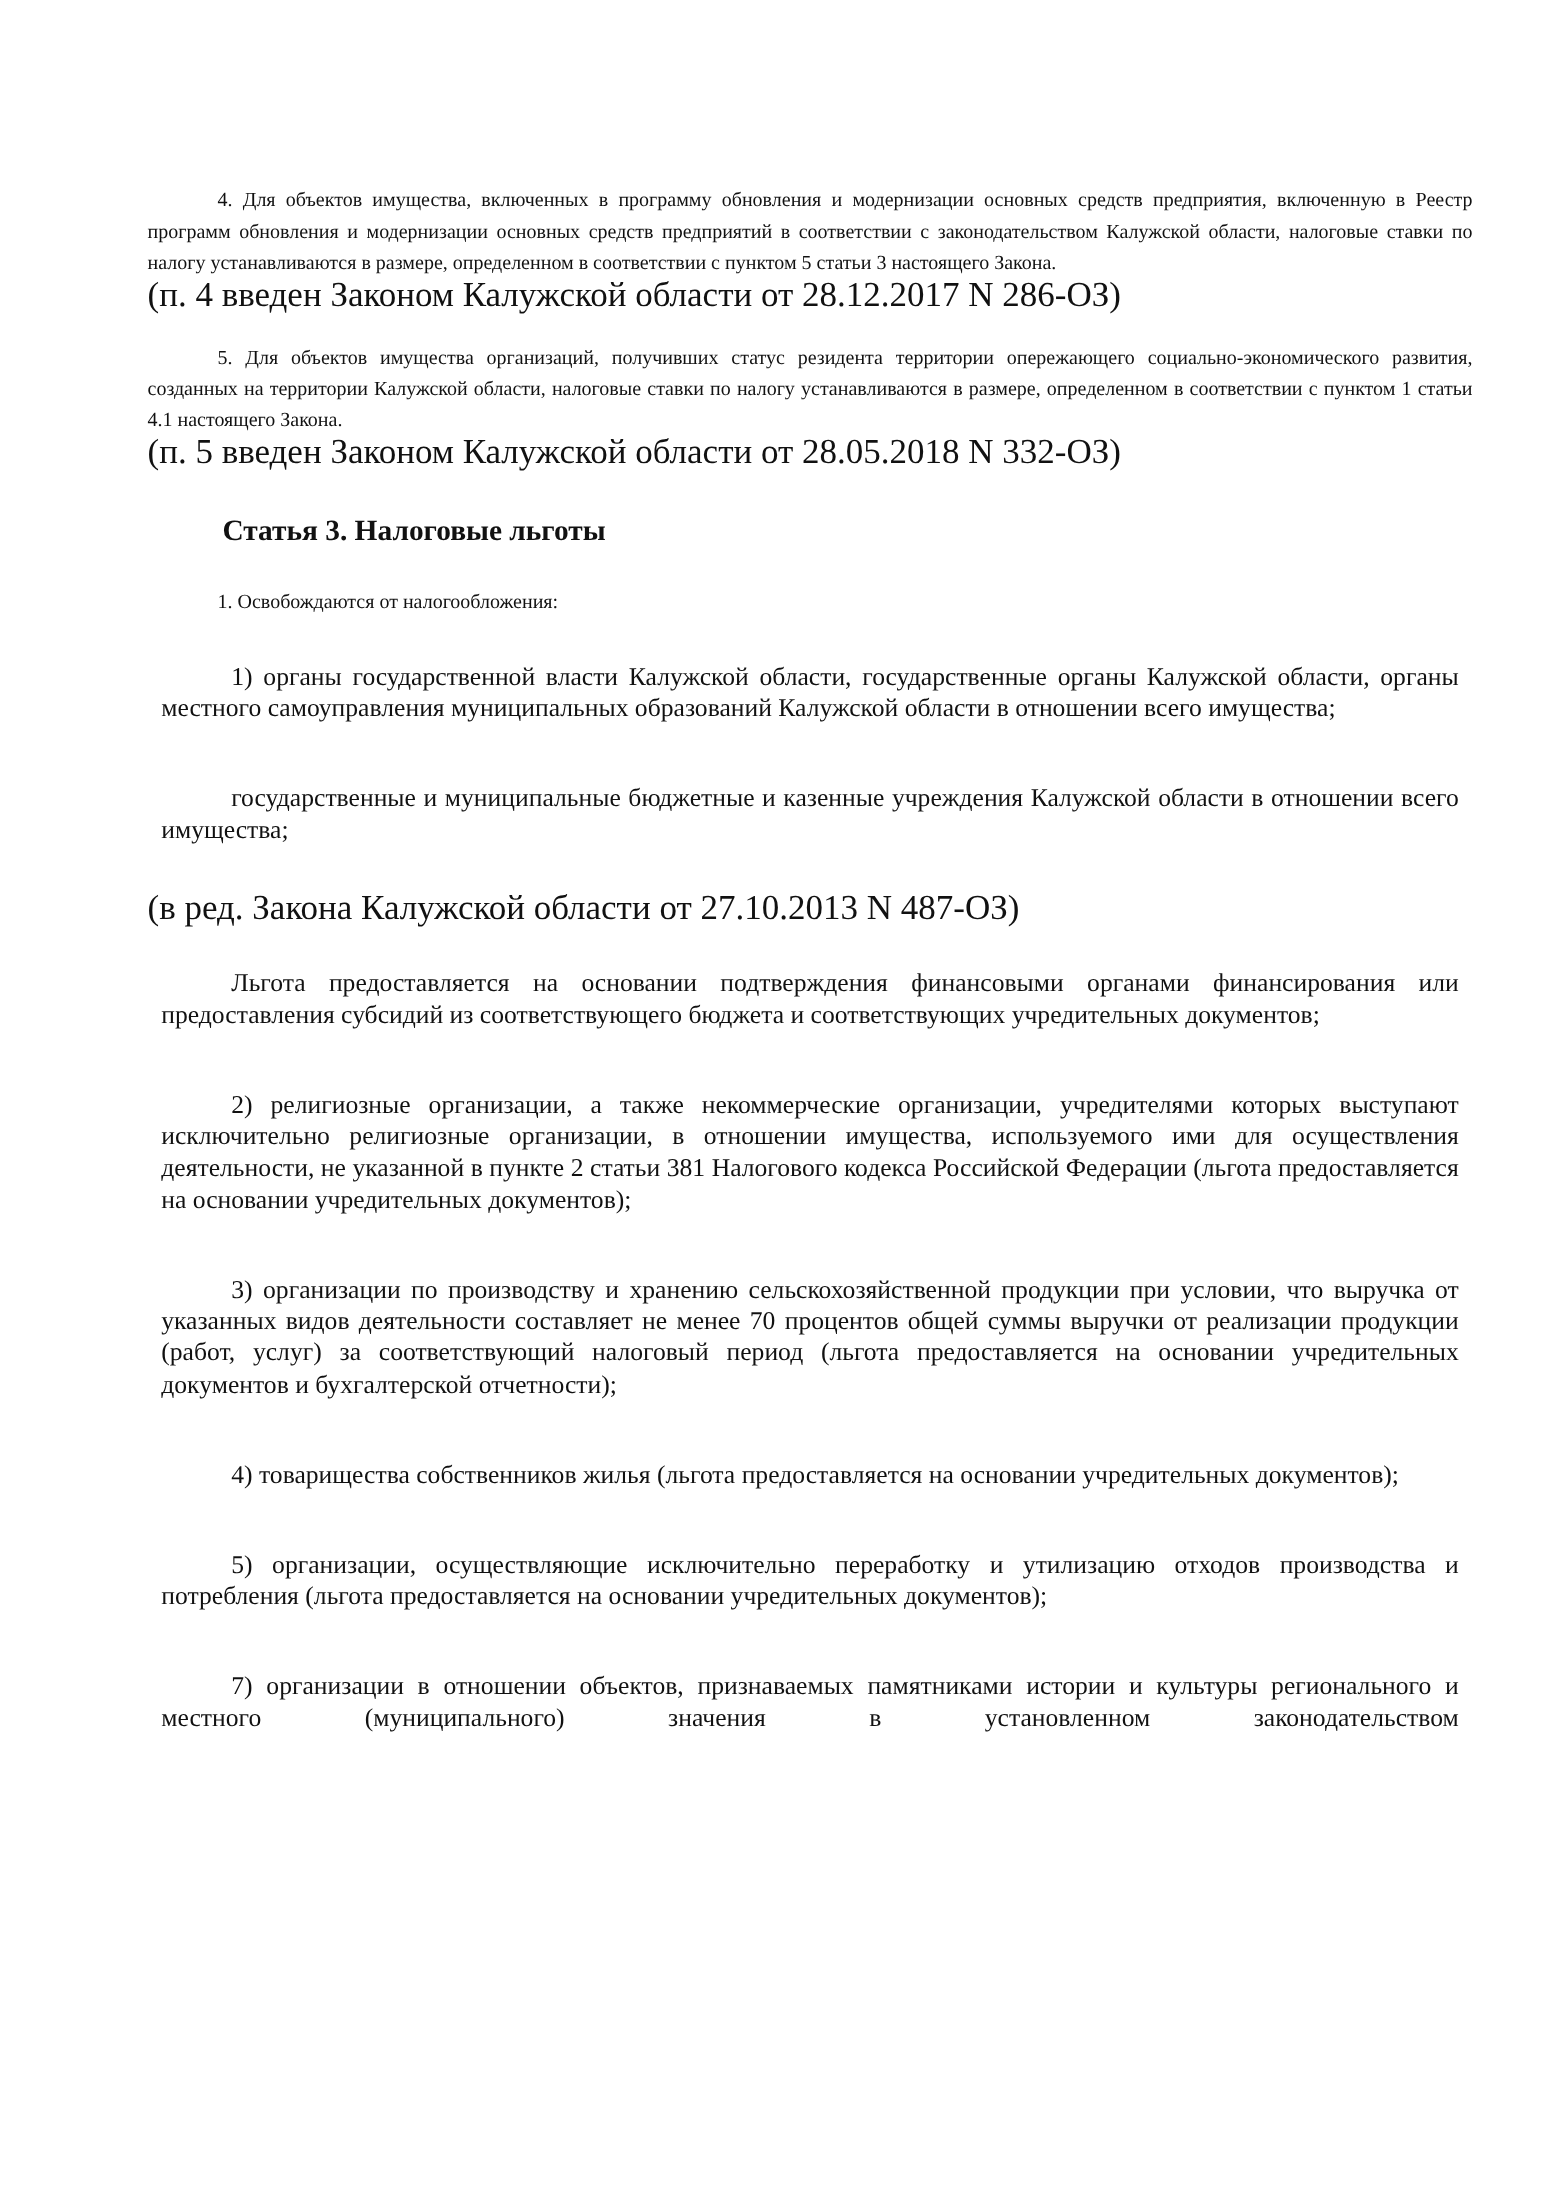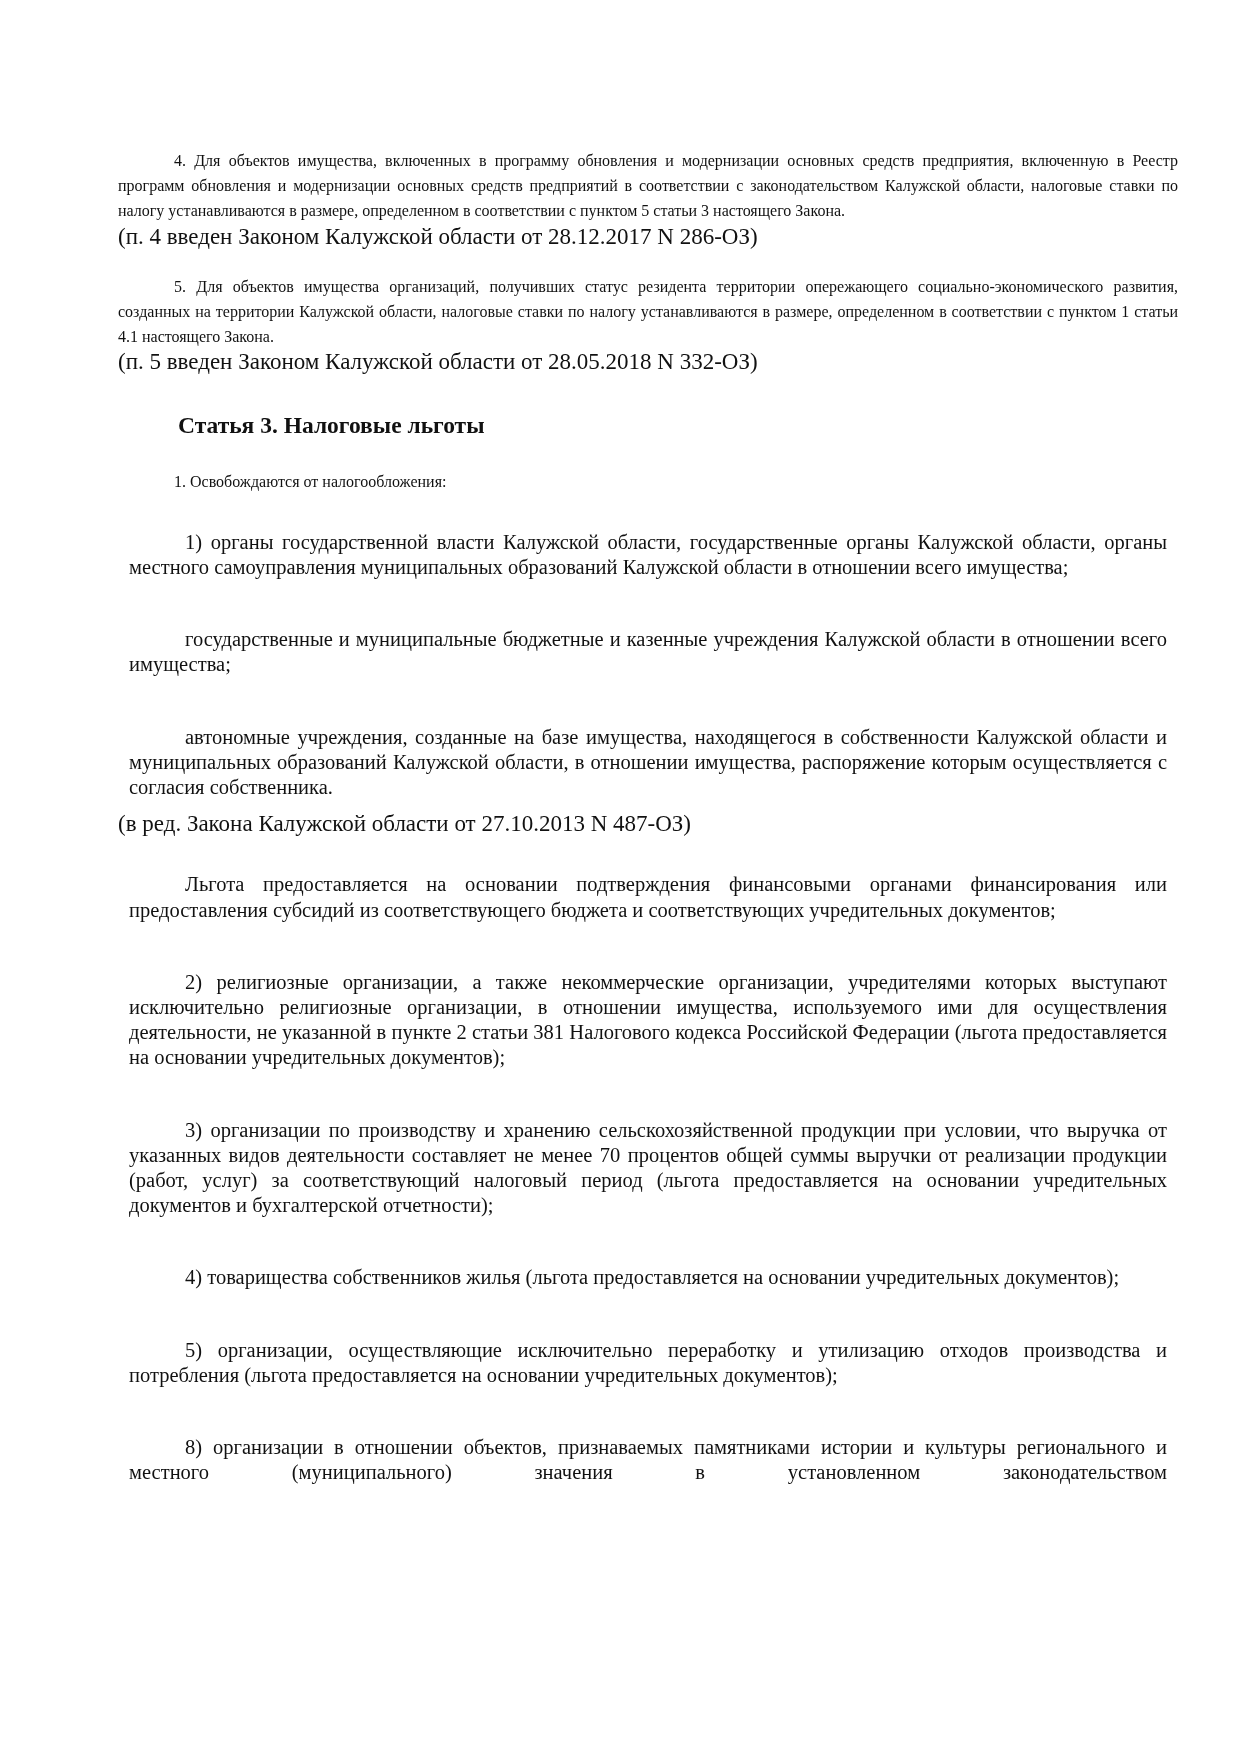--- a/index.html
+++ b/index.html
@@ -24,21 +24,21 @@
     .p {
       font-size: 16px;
       line-height: 25.2px;
       text-align: justify;
       margin: 0;
     }
     .indent {
       text-indent: 56px;
     }
     .note {
-      font-size: 23px;
+      font-size: 28px;
       line-height: 25.2px;
       margin: 0;
       text-align: left;
     }
     .gap {
       height: 25px;
     }
     .heading {
       font-weight: bold;
       font-size: 23.5px;
@@ -78,21 +78,20 @@
   <div class="gap"></div>
 
   <p class="list-item">1) органы государственной власти Калужской области, государственные органы Калужской области, органы местного самоуправления муниципальных образований Калужской области в отношении всего имущества;</p>
 
   <div class="gap"></div>
 
   <p class="list-item">государственные и муниципальные бюджетные и казенные учреждения Калужской области в отношении всего имущества;</p>
 
   <div class="gap"></div>
 
-  <p class="list-item">автономные учреждения, созданные на базе имущества, находящегося в собственности Калужской области и муниципальных образований Калужской области, в отношении имущества, распоряжение которым осуществляется с согласия собственника.</p>
   <p class="note">(в ред. Закона Калужской области от 27.10.2013 N 487-ОЗ)</p>
 
   <div class="gap"></div>
 
   <p class="list-item">Льгота предоставляется на основании подтверждения финансовыми органами финансирования или предоставления субсидий из соответствующего бюджета и соответствующих учредительных документов;</p>
 
   <div class="gap"></div>
 
   <p class="list-item">2) религиозные организации, а также некоммерческие организации, учредителями которых выступают исключительно религиозные организации, в отношении имущества, используемого ими для осуществления деятельности, не указанной в пункте 2 статьи 381 Налогового кодекса Российской Федерации (льгота предоставляется на основании учредительных документов);</p>
 
@@ -103,15 +102,15 @@
   <div class="gap"></div>
 
   <p class="list-item">4) товарищества собственников жилья (льгота предоставляется на основании учредительных документов);</p>
 
   <div class="gap"></div>
 
   <p class="list-item">5) организации, осуществляющие исключительно переработку и утилизацию отходов производства и потребления (льгота предоставляется на основании учредительных документов);</p>
 
   <div class="gap"></div>
 
-  <p class="list-item" style="text-align-last: justify;">8) организации в отношении объектов, признаваемых памятниками истории и культуры регионального и местного (муниципального) значения в установленном законодательством</p>
+  <p class="list-item" style="text-align-last: justify;">7) организации в отношении объектов, признаваемых памятниками истории и культуры регионального и местного (муниципального) значения в установленном законодательством</p>
 
 </div>
 
 </body></html>

